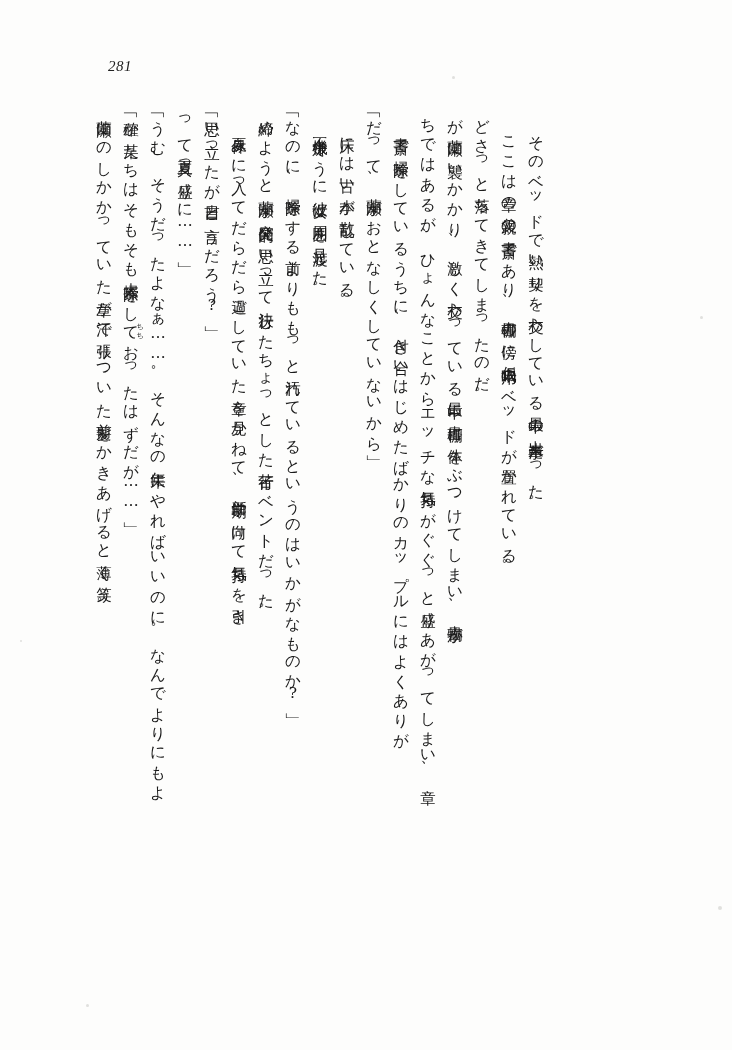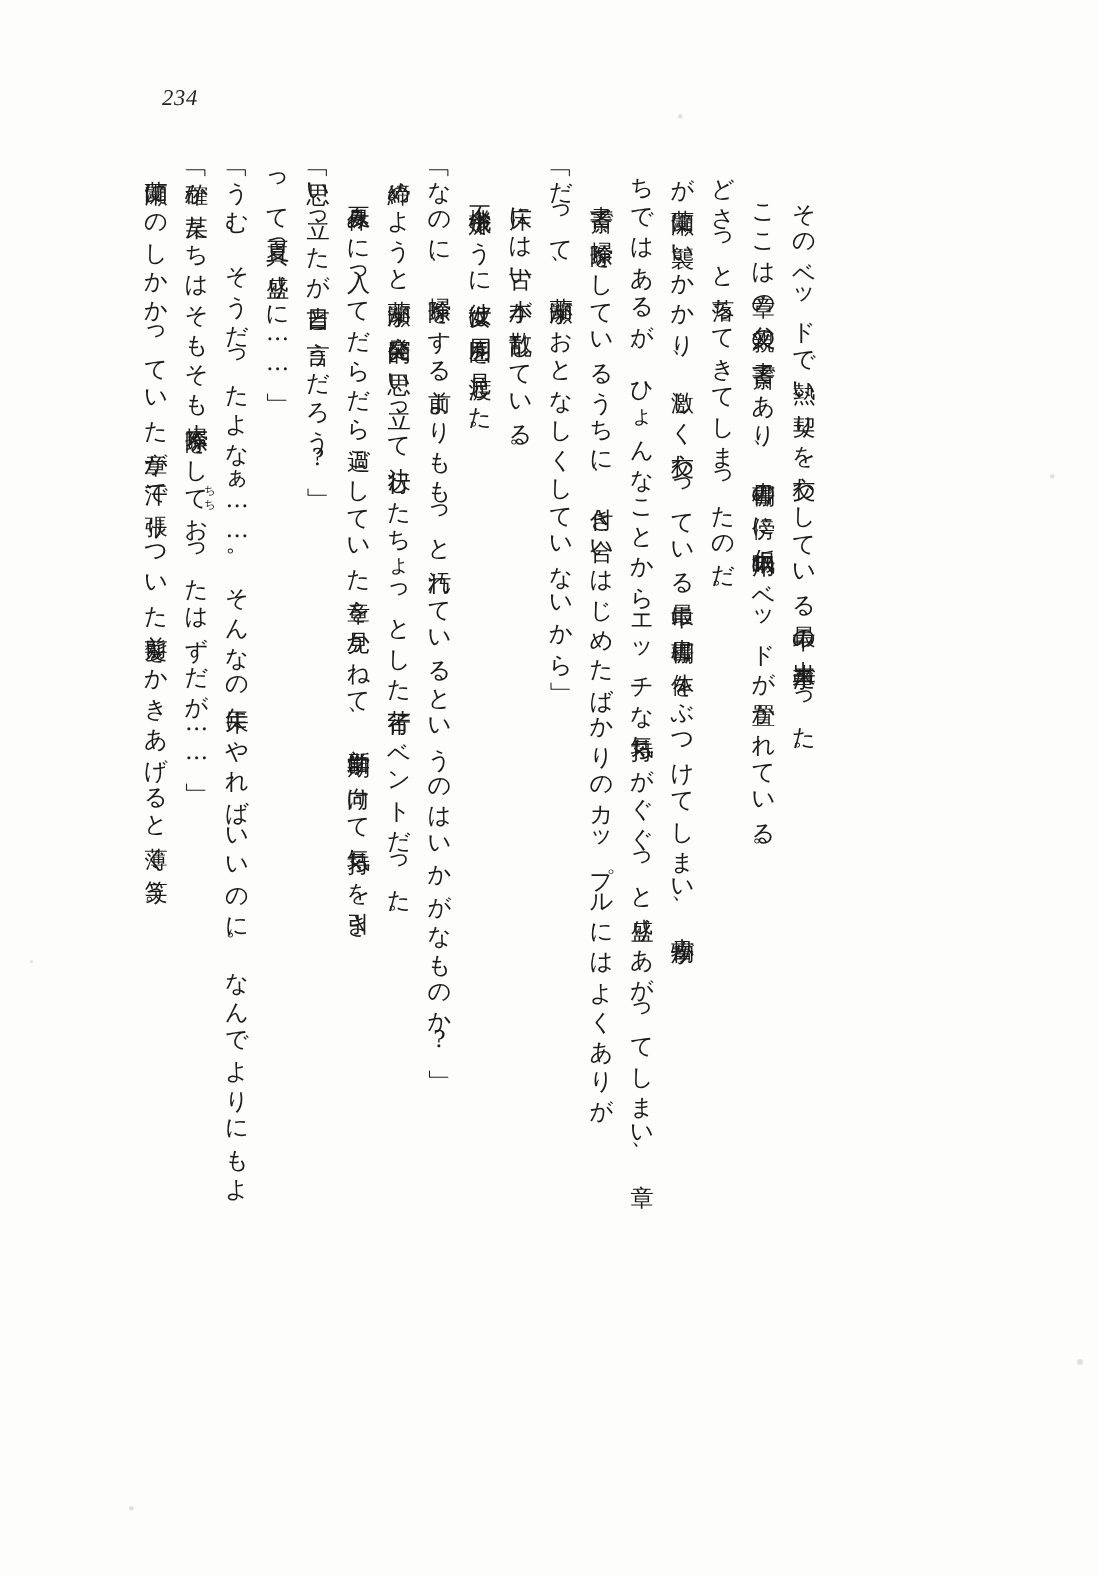--- a/index.html
+++ b/index.html
@@ -72,21 +72,21 @@
     background: #c9c9c4;
     border-radius: 50%;
     opacity: 0.55;
   }
 </style>
 </head>
 <body>
 
 <div class="page">
 
-  <div class="page-number">234</div>
+  <div class="page-number">281</div>
 
   <div class="text-body">
     <div class="col">蘭瀬にのしかかっていた章が汗で張りついた前髪をかきあげると薄く笑う。</div>
     <div class="col">「確か某たちはそもそも大掃除をしておったはずだが……」</div>
     <div class="col">「うむ、そうだったよなぁ……。そんなの年末にやればいいのに。なんでよりにもよ</div>
     <div class="col">って夏真っ盛りに……」</div>
     <div class="col">「思い立ったが吉日と言うだろう?」</div>
     <div class="col indent">夏休みに入ってだらだら過ごしていた章を見かねて、新学期に向けて気持ちを引き</div>
     <div class="col">締めようと蘭瀬が突発的に思い立って決行したちょっとした苦行イベントだった。</div>
     <div class="col">「なのに、掃除をする前よりももっと汚れているというのはいかがなものか?」</div>

